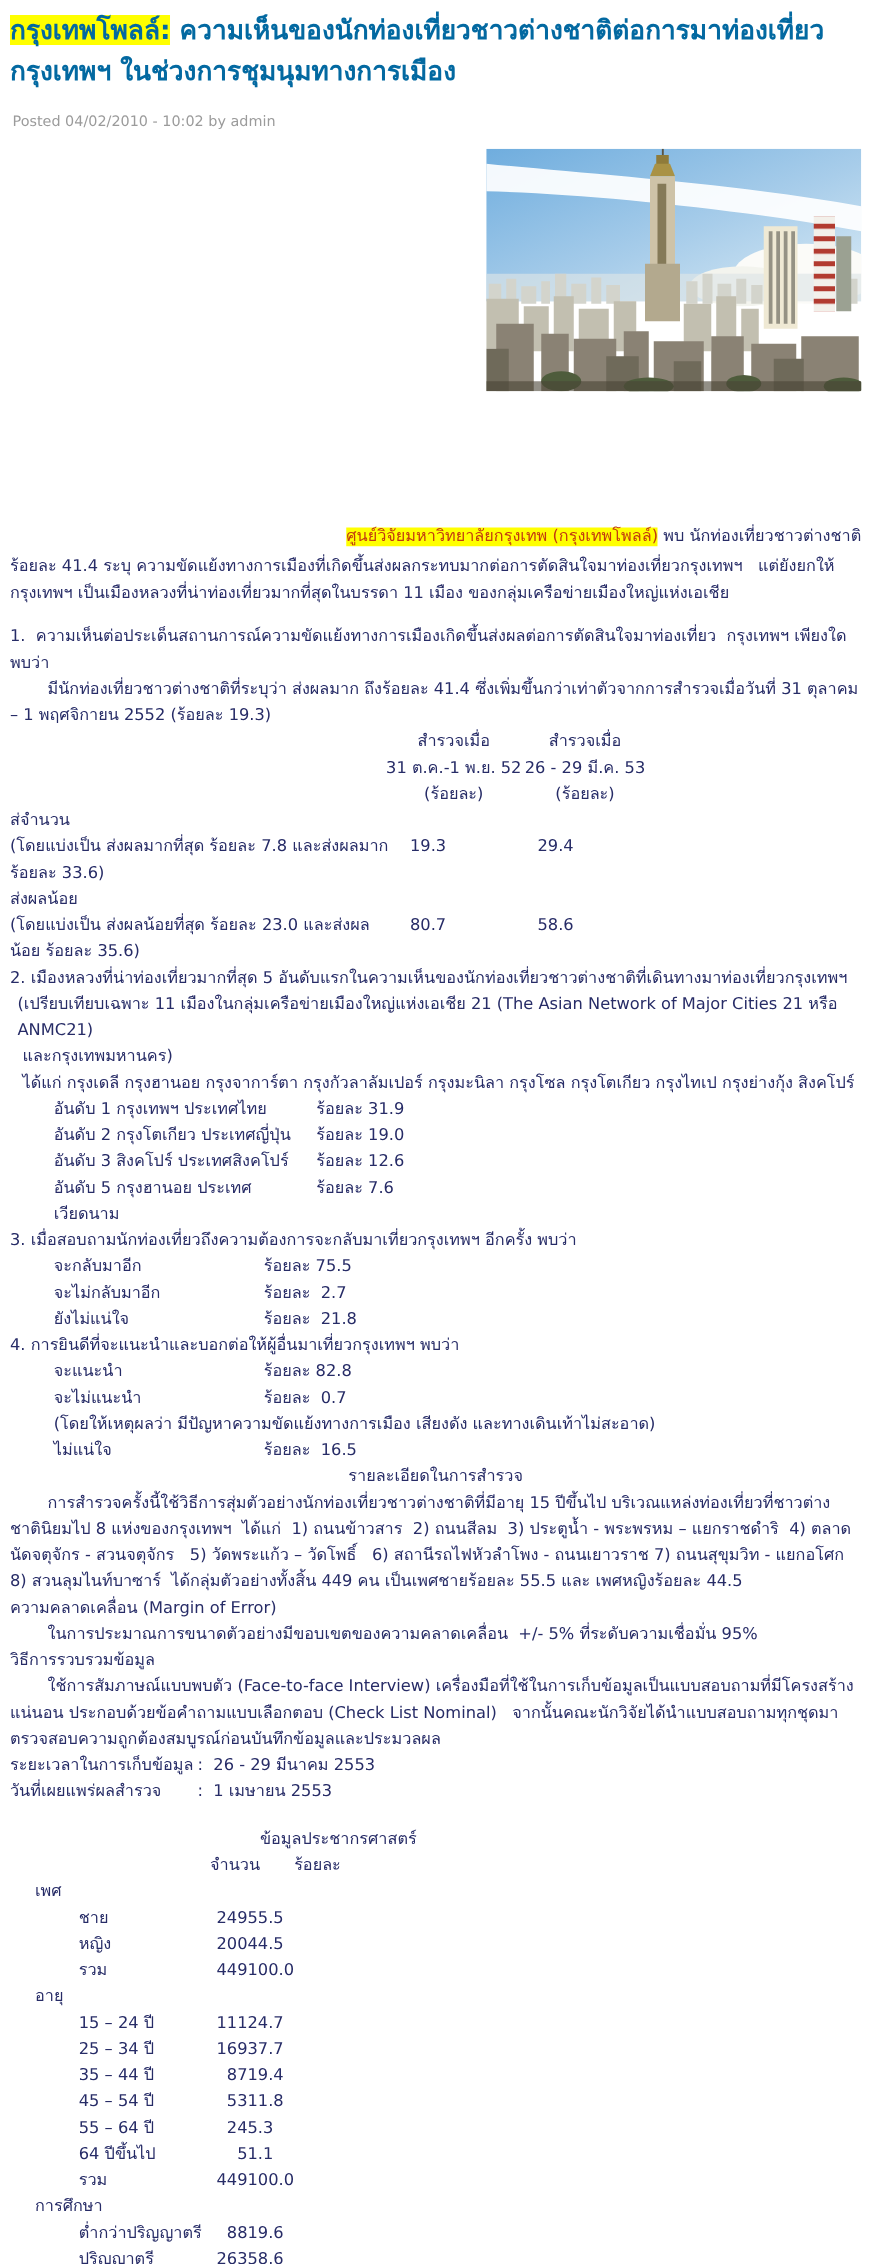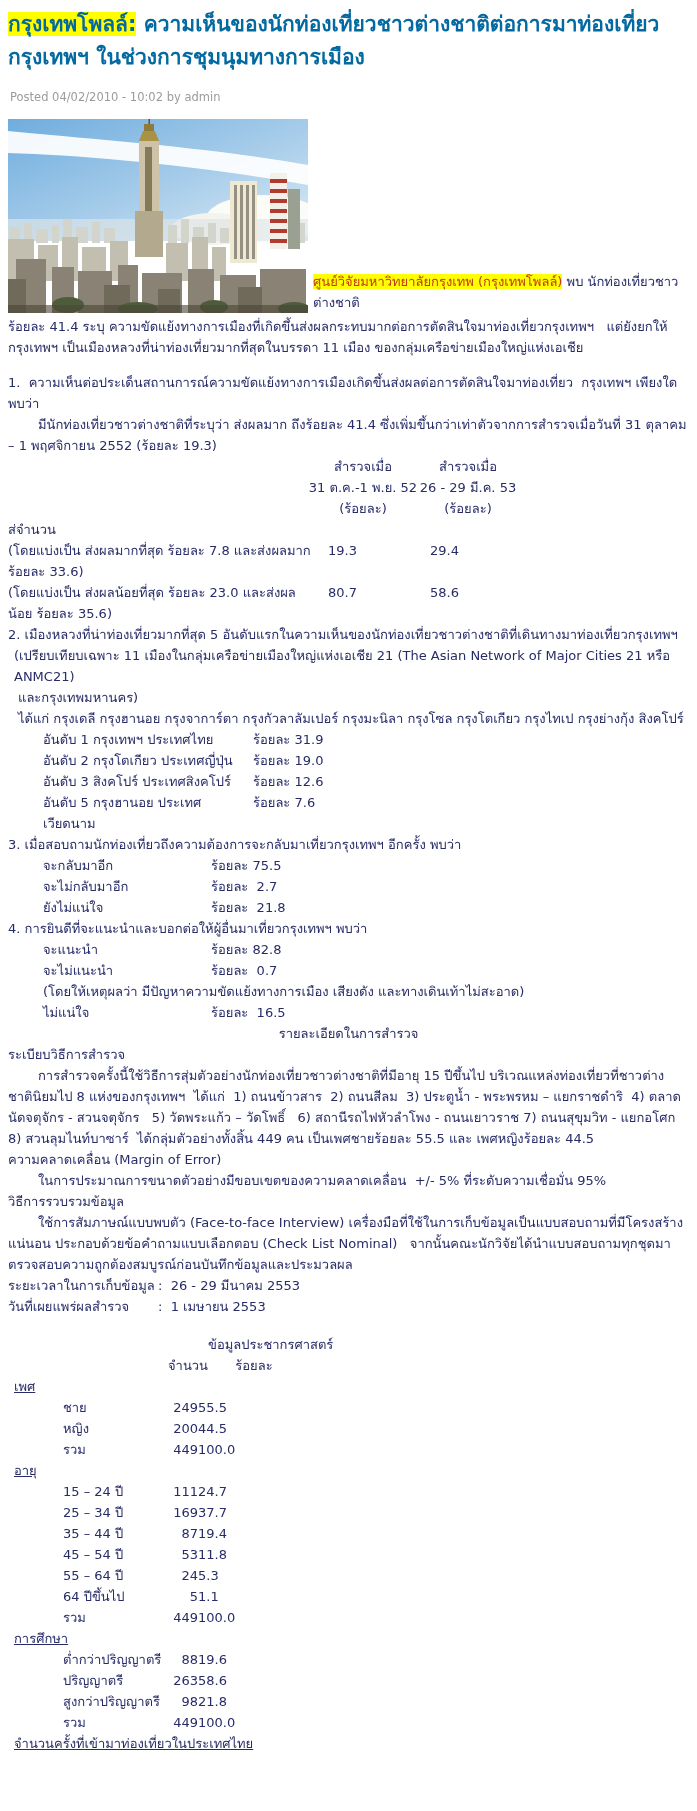--- a/index.html
+++ b/index.html
@@ -16,21 +16,21 @@
   .title{
     font-size:21px;
     line-height:33px;
     font-weight:bold;
     color:#0369a1;
     margin:2px 0 0 0;
   }
   .hl{background:#ffff00;}
   .hl-red{background:#ffff00;color:#c23a10;}
   .posted{color:#9b9b9b;font-size:11.5px;line-height:14px;margin:16px 0 15px 2px;}
-  .hero{display:flex;align-items:flex-end;}
+  .hero{display:flex;align-items:flex-end;flex-direction:column;}
   .photo-box{flex:0 0 300px;height:194px;}
   .lead-line{padding-left:5px;}
   .lead-body{margin-top:3px;}
   .sec-gap{margin-top:14px;}
   .row{display:flex;}
   .val{white-space:pre-wrap;}
   .indent{text-indent:30px;}
   
   .th-c1{margin-left:300px;width:110px;text-align:center;}
   .th-c2{width:100px;text-align:center;}
@@ -41,21 +41,21 @@
   .rank-label{margin-left:35px;width:210px;}
   .s34-label{margin-left:35px;width:168px;}
   .note-35{margin-left:35px;}
   .center{text-align:center;}
   
   .date-label{width:150px;}
   
   .demo-title{margin-left:200px;margin-top:17px;}
   .dh-1{margin-left:158px;width:44px;text-align:center;}
   .dh-2{margin-left:16px;width:56px;text-align:center;}
-  .dgroup{margin-left:6px;text-decoration:underline;}
+  .dgroup{margin-left:20px;}
   .dlabel{margin-left:55px;width:100px;}
   .dnum{width:35px;text-align:right;}
   .dpct{width:55px;text-align:left;}
 </style>
 </head>
 <body>
 
 <div class="page">
 
   <h1 class="title"><span class="hl">กรุงเทพโพลล์:</span><span> ความเห็นของนักท่องเที่ยวชาวต่างชาติต่อการมาท่องเที่ยว กรุงเทพฯ ในช่วงการชุมนุมทางการเมือง</span></h1>
@@ -172,20 +172,21 @@
     <div class="th-c1">(ร้อยละ)</div>
     <div class="th-c2">(ร้อยละ)</div>
   </div>
 
   <div>ส่จำนวน</div>
   <div class="row">
     <div class="tr-label">(โดยแบ่งเป็น ส่งผลมากที่สุด ร้อยละ 7.8 และส่งผลมาก ร้อยละ 33.6)</div>
     <div class="tr-v1">19.3</div>
     <div class="tr-v2">29.4</div>
   </div>
+  <div>ส่งผลน้อย</div>
   <div class="row">
     <div class="tr-label">(โดยแบ่งเป็น ส่งผลน้อยที่สุด ร้อยละ 23.0 และส่งผลน้อย ร้อยละ 35.6)</div>
     <div class="tr-v1">80.7</div>
     <div class="tr-v2">58.6</div>
   </div>
 
   <div class="val">2. เมืองหลวงที่น่าท่องเที่ยวมากที่สุด 5 อันดับแรกในความเห็นของนักท่องเที่ยวชาวต่างชาติที่เดินทางมาท่องเที่ยวกรุงเทพฯ</div>
   <div style="margin-left:6px" class="val">(เปรียบเทียบเฉพาะ 11 เมืองในกลุ่มเครือข่ายเมืองใหญ่แห่งเอเชีย 21 (The Asian Network of Major Cities 21 หรือ ANMC21)</div>
   <div style="margin-left:10px" class="val">และกรุงเทพมหานคร)</div>
   <div style="margin-left:10px" class="val">ได้แก่ กรุงเดลี กรุงฮานอย กรุงจาการ์ตา กรุงกัวลาลัมเปอร์ กรุงมะนิลา กรุงโซล กรุงโตเกียว กรุงไทเป กรุงย่างกุ้ง สิงคโปร์</div>
@@ -230,21 +231,20 @@
     <div class="s34-label">จะไม่แนะนำ</div>
     <div class="val">ร้อยละ  0.7</div>
   </div>
   <div class="note-35 val">(โดยให้เหตุผลว่า มีปัญหาความขัดแย้งทางการเมือง เสียงดัง และทางเดินเท้าไม่สะอาด)</div>
   <div class="row">
     <div class="s34-label">ไม่แน่ใจ</div>
     <div class="val">ร้อยละ  16.5</div>
   </div>
 
   <div class="center">รายละเอียดในการสำรวจ</div>
-  <div>ระเบียบวิธีการสำรวจ</div>
   <div class="indent val">การสำรวจครั้งนี้ใช้วิธีการสุ่มตัวอย่างนักท่องเที่ยวชาวต่างชาติที่มีอายุ 15 ปีขึ้นไป บริเวณแหล่งท่องเที่ยวที่ชาวต่างชาตินิยมไป 8 แห่งของกรุงเทพฯ  ได้แก่  1) ถนนข้าวสาร  2) ถนนสีลม  3) ประตูน้ำ - พระพรหม – แยกราชดำริ  4) ตลาดนัดจตุจักร - สวนจตุจักร   5) วัดพระแก้ว – วัดโพธิ์   6) สถานีรถไฟหัวลำโพง - ถนนเยาวราช 7) ถนนสุขุมวิท - แยกอโศก  8) สวนลุมไนท์บาซาร์  ได้กลุ่มตัวอย่างทั้งสิ้น 449 คน เป็นเพศชายร้อยละ 55.5 และ เพศหญิงร้อยละ 44.5</div>
   <div>ความคลาดเคลื่อน (Margin of Error)</div>
   <div class="indent val">ในการประมาณการขนาดตัวอย่างมีขอบเขตของความคลาดเคลื่อน  +/- 5% ที่ระดับความเชื่อมั่น 95%</div>
   <div>วิธีการรวบรวมข้อมูล</div>
   <div class="indent val">ใช้การสัมภาษณ์แบบพบตัว (Face-to-face Interview) เครื่องมือที่ใช้ในการเก็บข้อมูลเป็นแบบสอบถามที่มีโครงสร้างแน่นอน ประกอบด้วยข้อคำถามแบบเลือกตอบ (Check List Nominal)   จากนั้นคณะนักวิจัยได้นำแบบสอบถามทุกชุดมาตรวจสอบความถูกต้องสมบูรณ์ก่อนบันทึกข้อมูลและประมวลผล</div>
 
   <div class="row">
     <div class="date-label">ระยะเวลาในการเก็บข้อมูล</div>
     <div class="val">:  26 - 29 มีนาคม 2553</div>
   </div>

